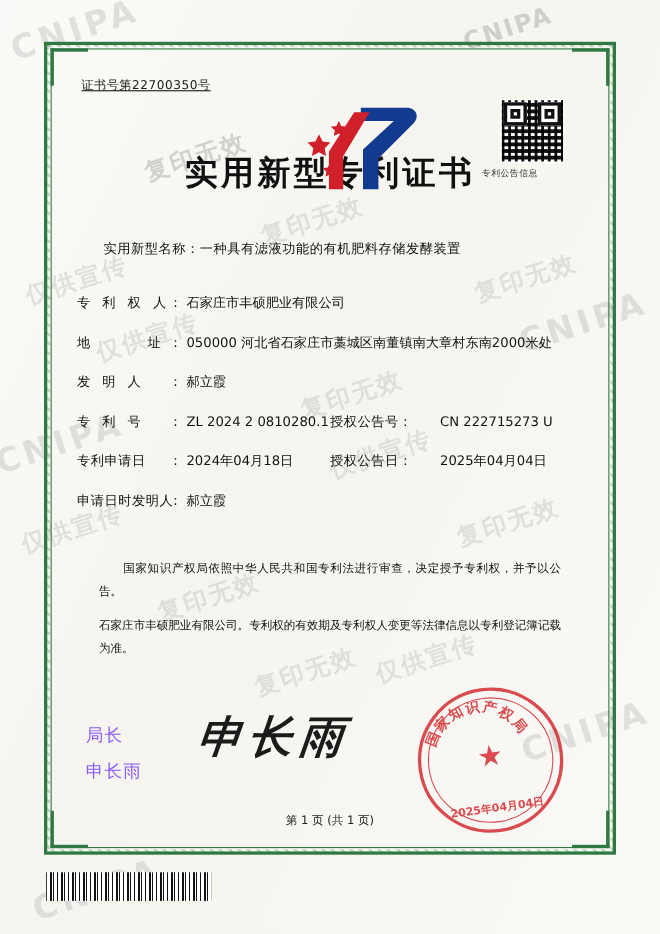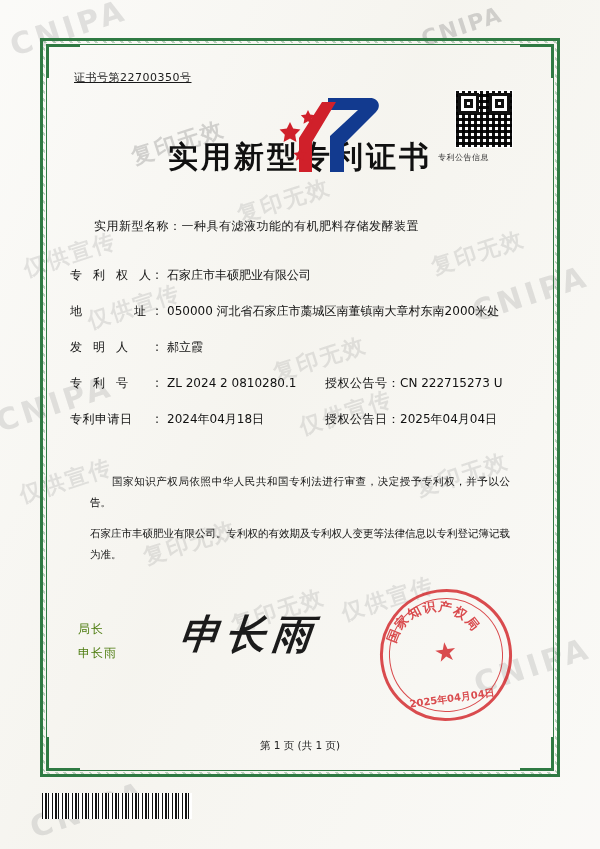--- a/index.html
+++ b/index.html
@@ -197,21 +197,20 @@
     letter-spacing: 4px;
     font-family: Liberation Serif, serif;
   }
   td.lbl.tight { letter-spacing: 0.5px; }
   td.colon { width: 12px; text-align: left; }
   td.val { padding-right: 6px; }
   td.lbl2 {
     width: 100px;
     white-space: nowrap;
     letter-spacing: 0.5px;
-    text-align: right;
   }
   td.val2 { width: 130px; }
 
   #body-text {
     margin-top: 34px;
     font-size: 10.5px;
     color: #111;
     line-height: 2;
     padding: 0 10px;
     text-align: justify;
@@ -222,23 +221,23 @@
   
   #sign-area {
     margin-top: 46px;
     position: relative;
     height: 110px;
   }
   #sign-labels {
     position: absolute;
     left: 8px;
     top: 6px;
-    font-size: 12px;
+    font-size: 16px;
     line-height: 2;
-    color: #4d7c0f;
+    color: #8b5cf6;
     letter-spacing: 1px;
   }
   #signature {
     position: absolute;
     left: 110px;
     top: -4px;
     font-size: 40px;
     font-family: "DejaVu Serif", "Liberation Serif", serif;
     font-weight: bold;
     font-style: italic;
@@ -402,20 +401,25 @@
           <td class="lbl2">授权公告号：</td>
           <td class="val2">CN 222715273 U</td>
         </tr>
         <tr>
           <td class="lbl tight">专利申请日</td>
           <td class="colon">:</td>
           <td class="val">2024年04月18日</td>
           <td class="lbl2">授权公告日：</td>
           <td class="val2">2025年04月04日</td>
         </tr>
+        <tr>
+          <td class="lbl tight">申请日时发明人</td>
+          <td class="colon">:</td>
+          <td class="val" colspan="3">郝立霞</td>
+        </tr>
       </tbody>
     </table>
 
     <div id="body-text">
       <p class="first">国家知识产权局依照中华人民共和国专利法进行审查，决定授予专利权，并予以公告。</p>
       <p>石家庄市丰硕肥业有限公司。专利权的有效期及专利权人变更等法律信息以专利登记簿记载为准。</p>
     </div>
 
     <div id="sign-area">
       <div id="sign-labels">

